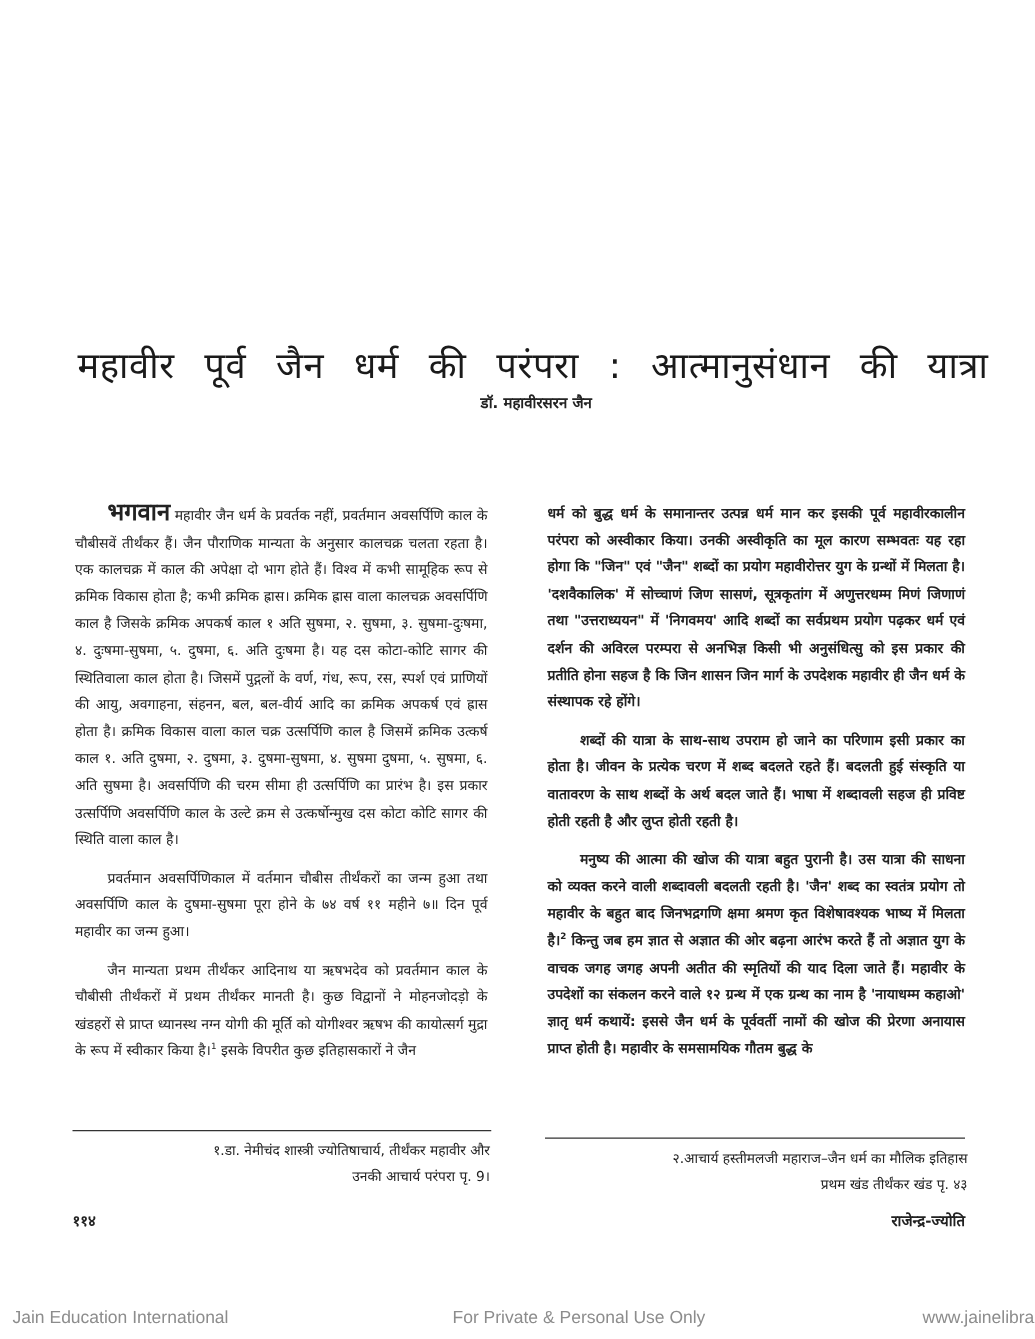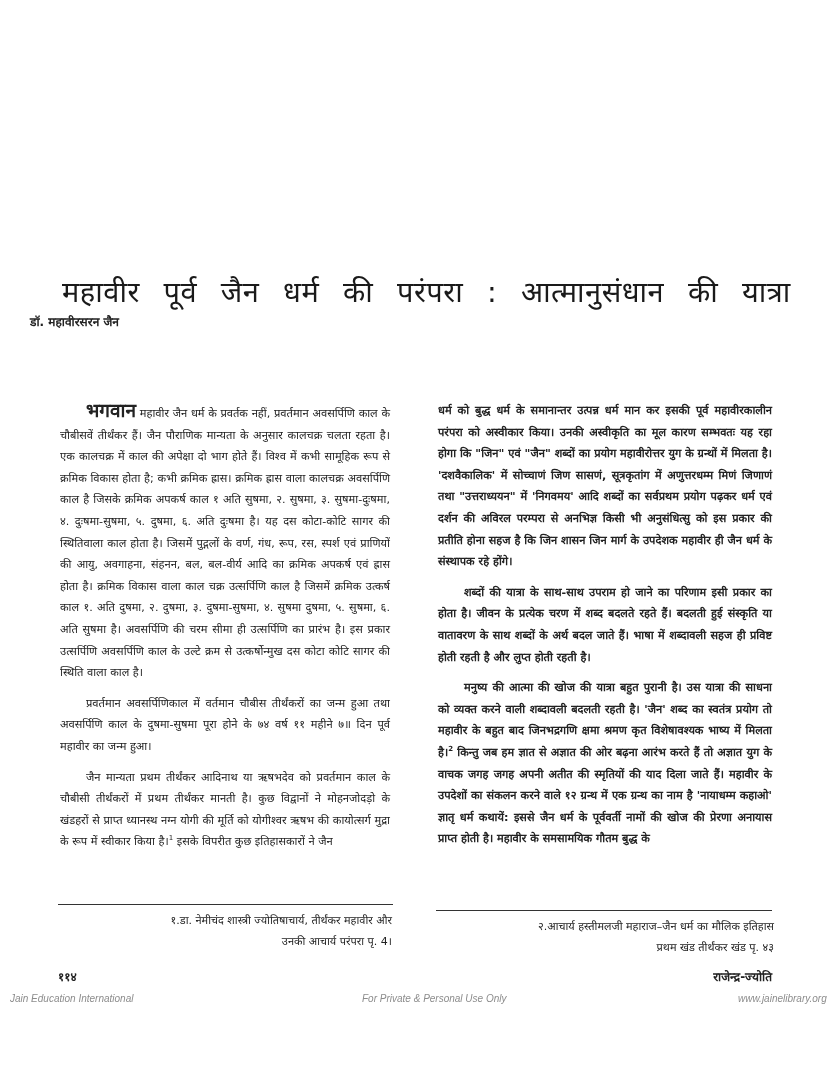--- a/index.html
+++ b/index.html
@@ -6,40 +6,40 @@
   body {
     width: 828px; height: 1071px; background: #ffffff; position: relative; overflow: hidden;
     font-family: "DejaVu Sans", sans-serif; color: #1e1e1e;
   }
   .title {
     position: absolute; left: 62px; top: 252px; width: 710px;
     font-size: 29px; letter-spacing: 0.5px; word-spacing: 14px; white-space: nowrap;
     color: #1a1a1a; font-weight: normal; text-align: right;
   }
   .author {
-    position: absolute; left: 0; top: 313px; width: 828px; 
+    position: absolute; left: 0; top: 313px; width: 828px; text-align: center;
     font-size: 12px; font-weight: bold; color: #222; padding-left: 30px; box-sizing: border-box;
   }
   .col {
     position: absolute; top: 400px; font-size: 11.2px; line-height: 21.6px;
     text-align: justify; color: #222;
   }
   .col.left { left: 60px; width: 330px; }
   .col.right { left: 438px; width: 334px; font-weight: bold; }
   .col p { margin: 0 0 9px 0; text-indent: 26px; }
   .col p.nomargin { text-indent: 0; }
   .lead { font-weight: bold; font-size: 19px; }
   sup { font-size: 7px; vertical-align: super; line-height: 0; }
   .rule { position: absolute; height: 1px; background: #333; }
   .fn { position: absolute; font-size: 11px; line-height: 21px; color: #222; text-align: right; }
   .fn .num { display: inline-block; width: 22px; }
   .fn .cont { display: block; padding-left: 22px; }
   .pageno { position: absolute; left: 58px; top: 968px; font-size: 12px; font-weight: bold; color: #222; }
   .journal { position: absolute; left: 640px; top: 968px; width: 132px; text-align: right; font-size: 12px; font-weight: bold; color: #222; }
-  .footer { position: absolute; top: 993px; font-family: "Liberation Sans", sans-serif; font-size: 10px; color: #8c8c8c; font-style: italic; }
+  .footer { position: absolute; top: 1045px; font-family: "Liberation Sans", sans-serif; font-size: 14px; color: #8c8c8c; }
 </style>
 </head>
 <body>
 
 <h1 class="title">महावीर पूर्व जैन धर्म की परंपरा : आत्मानुसंधान की यात्रा</h1>
 <div class="author">डॉ. महावीरसरन जैन</div>
 
 <div class="col left">
   <p><span class="lead">भगवान</span><span> महावीर जैन धर्म के प्रवर्तक नहीं, प्रवर्तमान अवसर्पिणि काल के चौबीसवें तीर्थंकर हैं। जैन पौराणिक मान्यता के अनुसार कालचक्र चलता रहता है। एक कालचक्र में काल की अपेक्षा दो भाग होते हैं। विश्व में कभी सामूहिक रूप से क्रमिक विकास होता है; कभी क्रमिक ह्रास। क्रमिक ह्रास वाला कालचक्र अवसर्पिणि काल है जिसके क्रमिक अपकर्ष काल १ अति सुषमा, २. सुषमा, ३. सुषमा-दुःषमा, ४. दुःषमा-सुषमा, ५. दुषमा, ६. अति दुःषमा है। यह दस कोटा-कोटि सागर की स्थितिवाला काल होता है। जिसमें पुद्गलों के वर्ण, गंध, रूप, रस, स्पर्श एवं प्राणियों की आयु, अवगाहना, संहनन, बल, बल-वीर्य आदि का क्रमिक अपकर्ष एवं ह्रास होता है। क्रमिक विकास वाला काल चक्र उत्सर्पिणि काल है जिसमें क्रमिक उत्कर्ष काल १. अति दुषमा, २. दुषमा, ३. दुषमा-सुषमा, ४. सुषमा दुषमा, ५. सुषमा, ६. अति सुषमा है। अवसर्पिणि की चरम सीमा ही उत्सर्पिणि का प्रारंभ है। इस प्रकार उत्सर्पिणि अवसर्पिणि काल के उल्टे क्रम से उत्कर्षोन्मुख दस कोटा कोटि सागर की स्थिति वाला काल है।</span></p>
   <p>प्रवर्तमान अवसर्पिणिकाल में वर्तमान चौबीस तीर्थंकरों का जन्म हुआ तथा अवसर्पिणि काल के दुषमा-सुषमा पूरा होने के ७४ वर्ष ११ महीने ७॥ दिन पूर्व महावीर का जन्म हुआ।</p>
@@ -50,21 +50,21 @@
   <p class="nomargin">धर्म को बुद्ध धर्म के समानान्तर उत्पन्न धर्म मान कर इसकी पूर्व महावीरकालीन परंपरा को अस्वीकार किया। उनकी अस्वीकृति का मूल कारण सम्भवतः यह रहा होगा कि "जिन" एवं "जैन" शब्दों का प्रयोग महावीरोत्तर युग के ग्रन्थों में मिलता है। 'दशवैकालिक' में सोच्चाणं जिण सासणं, सूत्रकृतांग में अणुत्तरधम्म मिणं जिणाणं तथा "उत्तराध्ययन" में 'निगवमय' आदि शब्दों का सर्वप्रथम प्रयोग पढ़कर धर्म एवं दर्शन की अविरल परम्परा से अनभिज्ञ किसी भी अनुसंधित्सु को इस प्रकार की प्रतीति होना सहज है कि जिन शासन जिन मार्ग के उपदेशक महावीर ही जैन धर्म के संस्थापक रहे होंगे।</p>
   <p>शब्दों की यात्रा के साथ-साथ उपराम हो जाने का परिणाम इसी प्रकार का होता है। जीवन के प्रत्येक चरण में शब्द बदलते रहते हैं। बदलती हुई संस्कृति या वातावरण के साथ शब्दों के अर्थ बदल जाते हैं। भाषा में शब्दावली सहज ही प्रविष्ट होती रहती है और लुप्त होती रहती है।</p>
   <p><span>मनुष्य की आत्मा की खोज की यात्रा बहुत पुरानी है। उस यात्रा की साधना को व्यक्त करने वाली शब्दावली बदलती रहती है। 'जैन' शब्द का स्वतंत्र प्रयोग तो महावीर के बहुत बाद जिनभद्रगणि क्षमा श्रमण कृत विशेषावश्यक भाष्य में मिलता है।</span><sup>2</sup><span> किन्तु जब हम ज्ञात से अज्ञात की ओर बढ़ना आरंभ करते हैं तो अज्ञात युग के वाचक जगह जगह अपनी अतीत की स्मृतियों की याद दिला जाते हैं। महावीर के उपदेशों का संकलन करने वाले १२ ग्रन्थ में एक ग्रन्थ का नाम है 'नायाधम्म कहाओ' ज्ञातृ धर्म कथायें: इससे जैन धर्म के पूर्ववर्ती नामों की खोज की प्रेरणा अनायास प्राप्त होती है। महावीर के समसामयिक गौतम बुद्ध के</span></p>
 </div>
 
 <div class="rule" style="left:58px; top:904px; width:335px;"></div>
 <div class="rule" style="left:436px; top:910px; width:336px;"></div>
 
 <div class="fn" style="left:62px; top:910px; width:330px;">
   <span class="num">१.</span><span>डा. नेमीचंद शास्त्री ज्योतिषाचार्य, तीर्थंकर महावीर और</span>
-  <span class="cont">उनकी आचार्य परंपरा पृ. 4।</span>
+  <span class="cont">उनकी आचार्य परंपरा पृ. 9।</span>
 </div>
 <div class="fn" style="left:440px; top:916px; width:334px;">
   <span class="num">२.</span><span>आचार्य हस्तीमलजी महाराज–जैन धर्म का मौलिक इतिहास</span>
   <span class="cont">प्रथम खंड तीर्थंकर खंड पृ. ४३</span>
 </div>
 
 <div class="pageno">११४</div>
 <div class="journal">राजेन्द्र-ज्योति</div>
 
 <div class="footer" style="left:10px;">Jain Education International</div>

